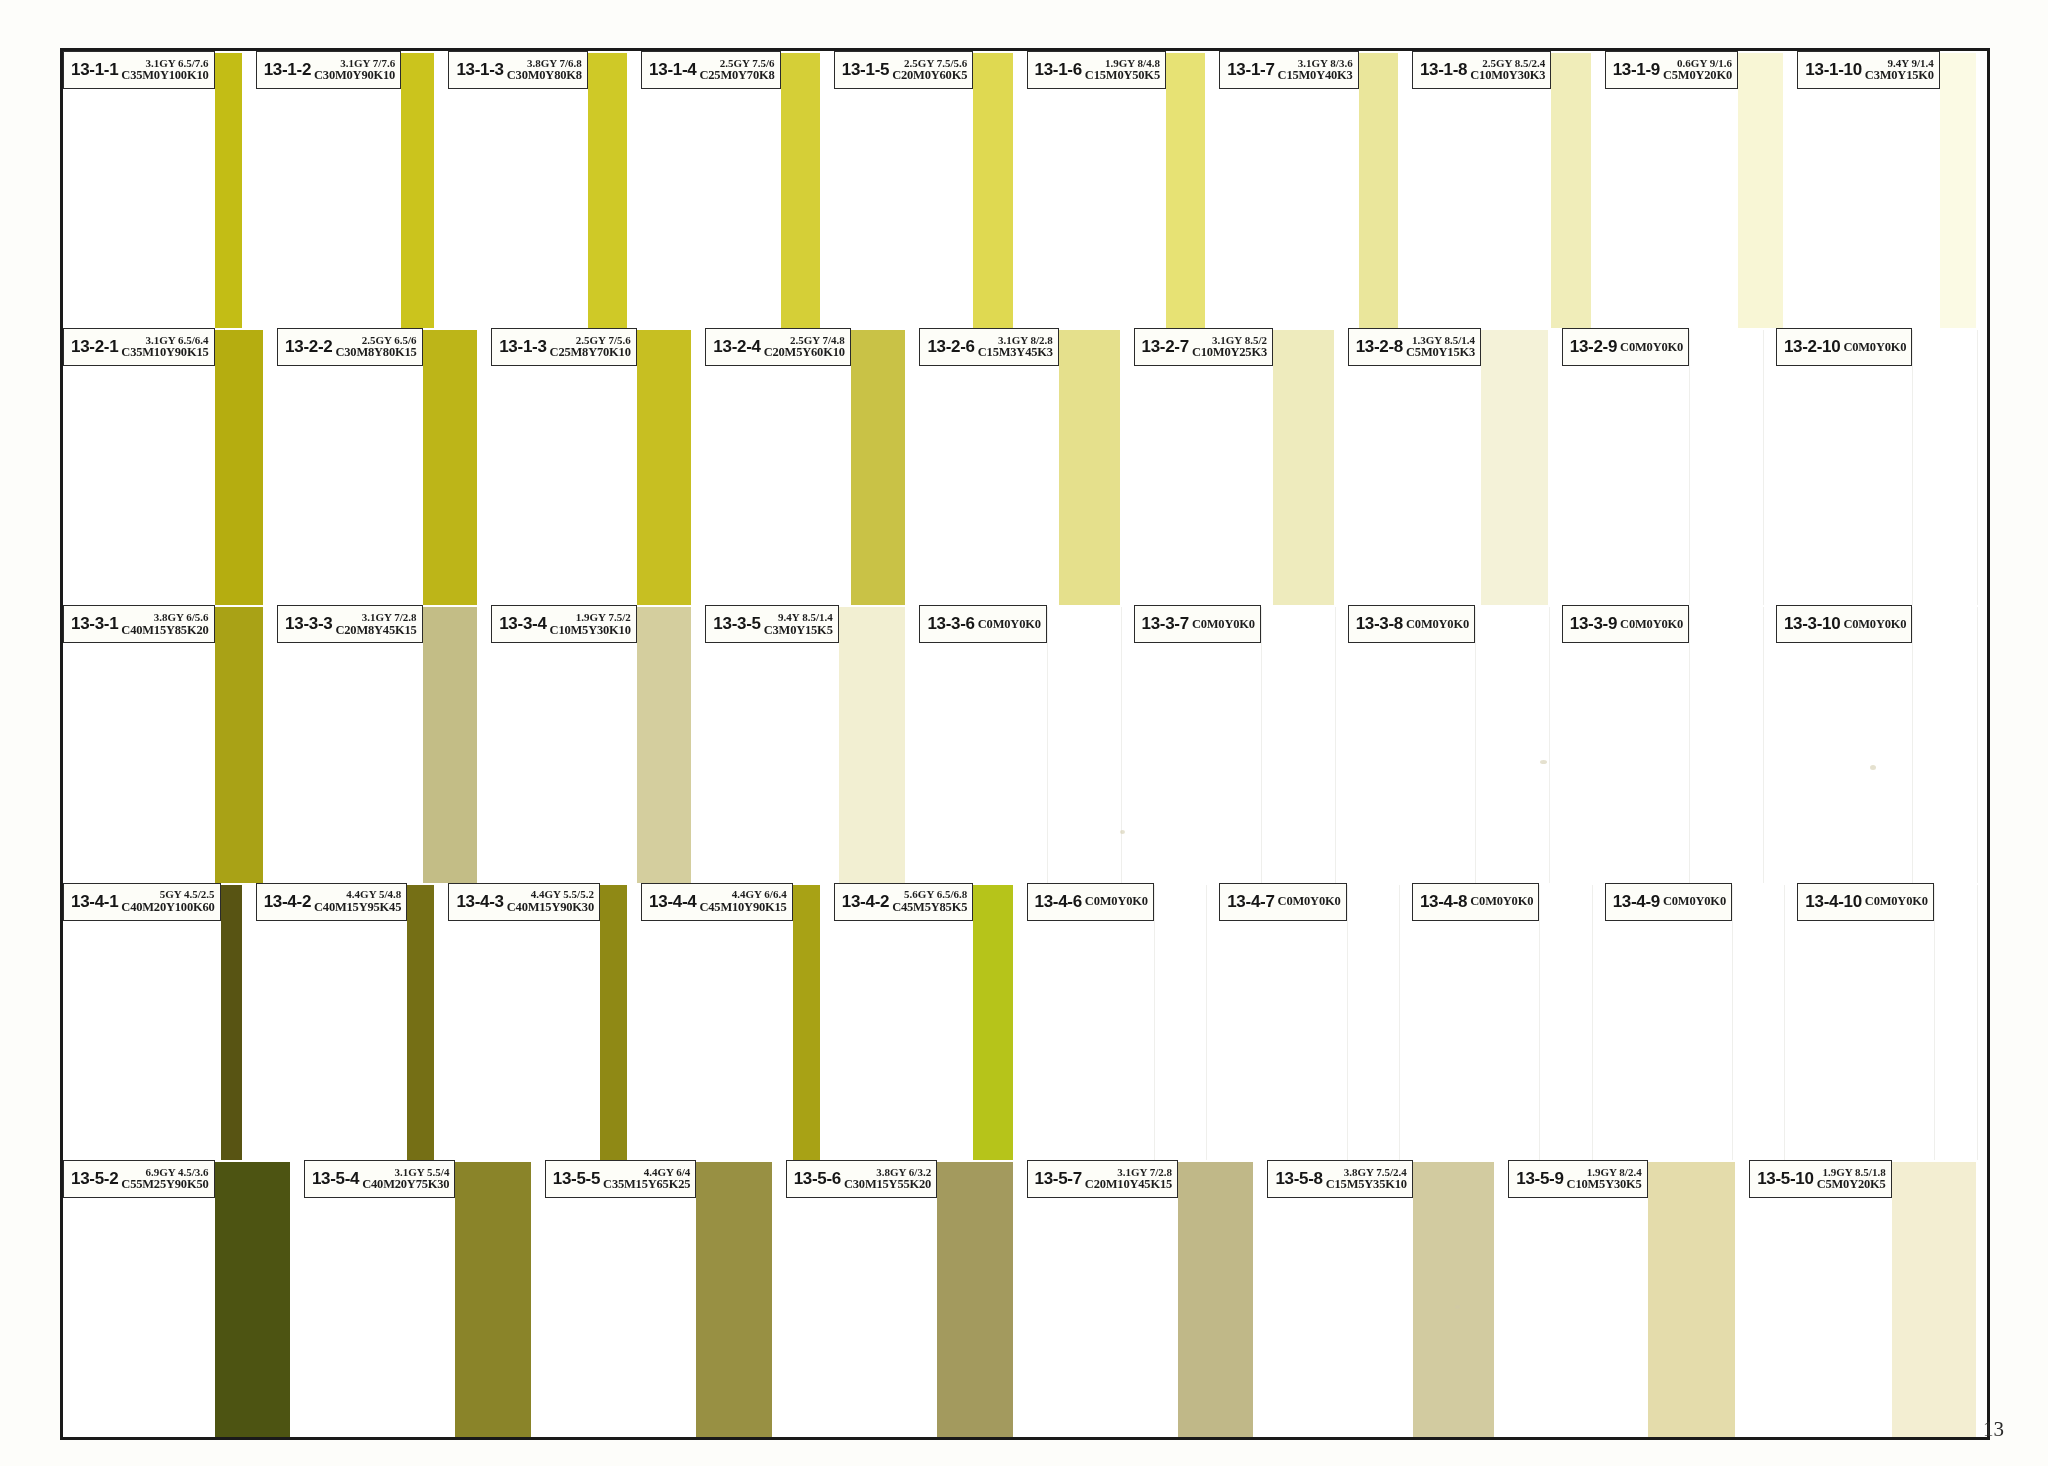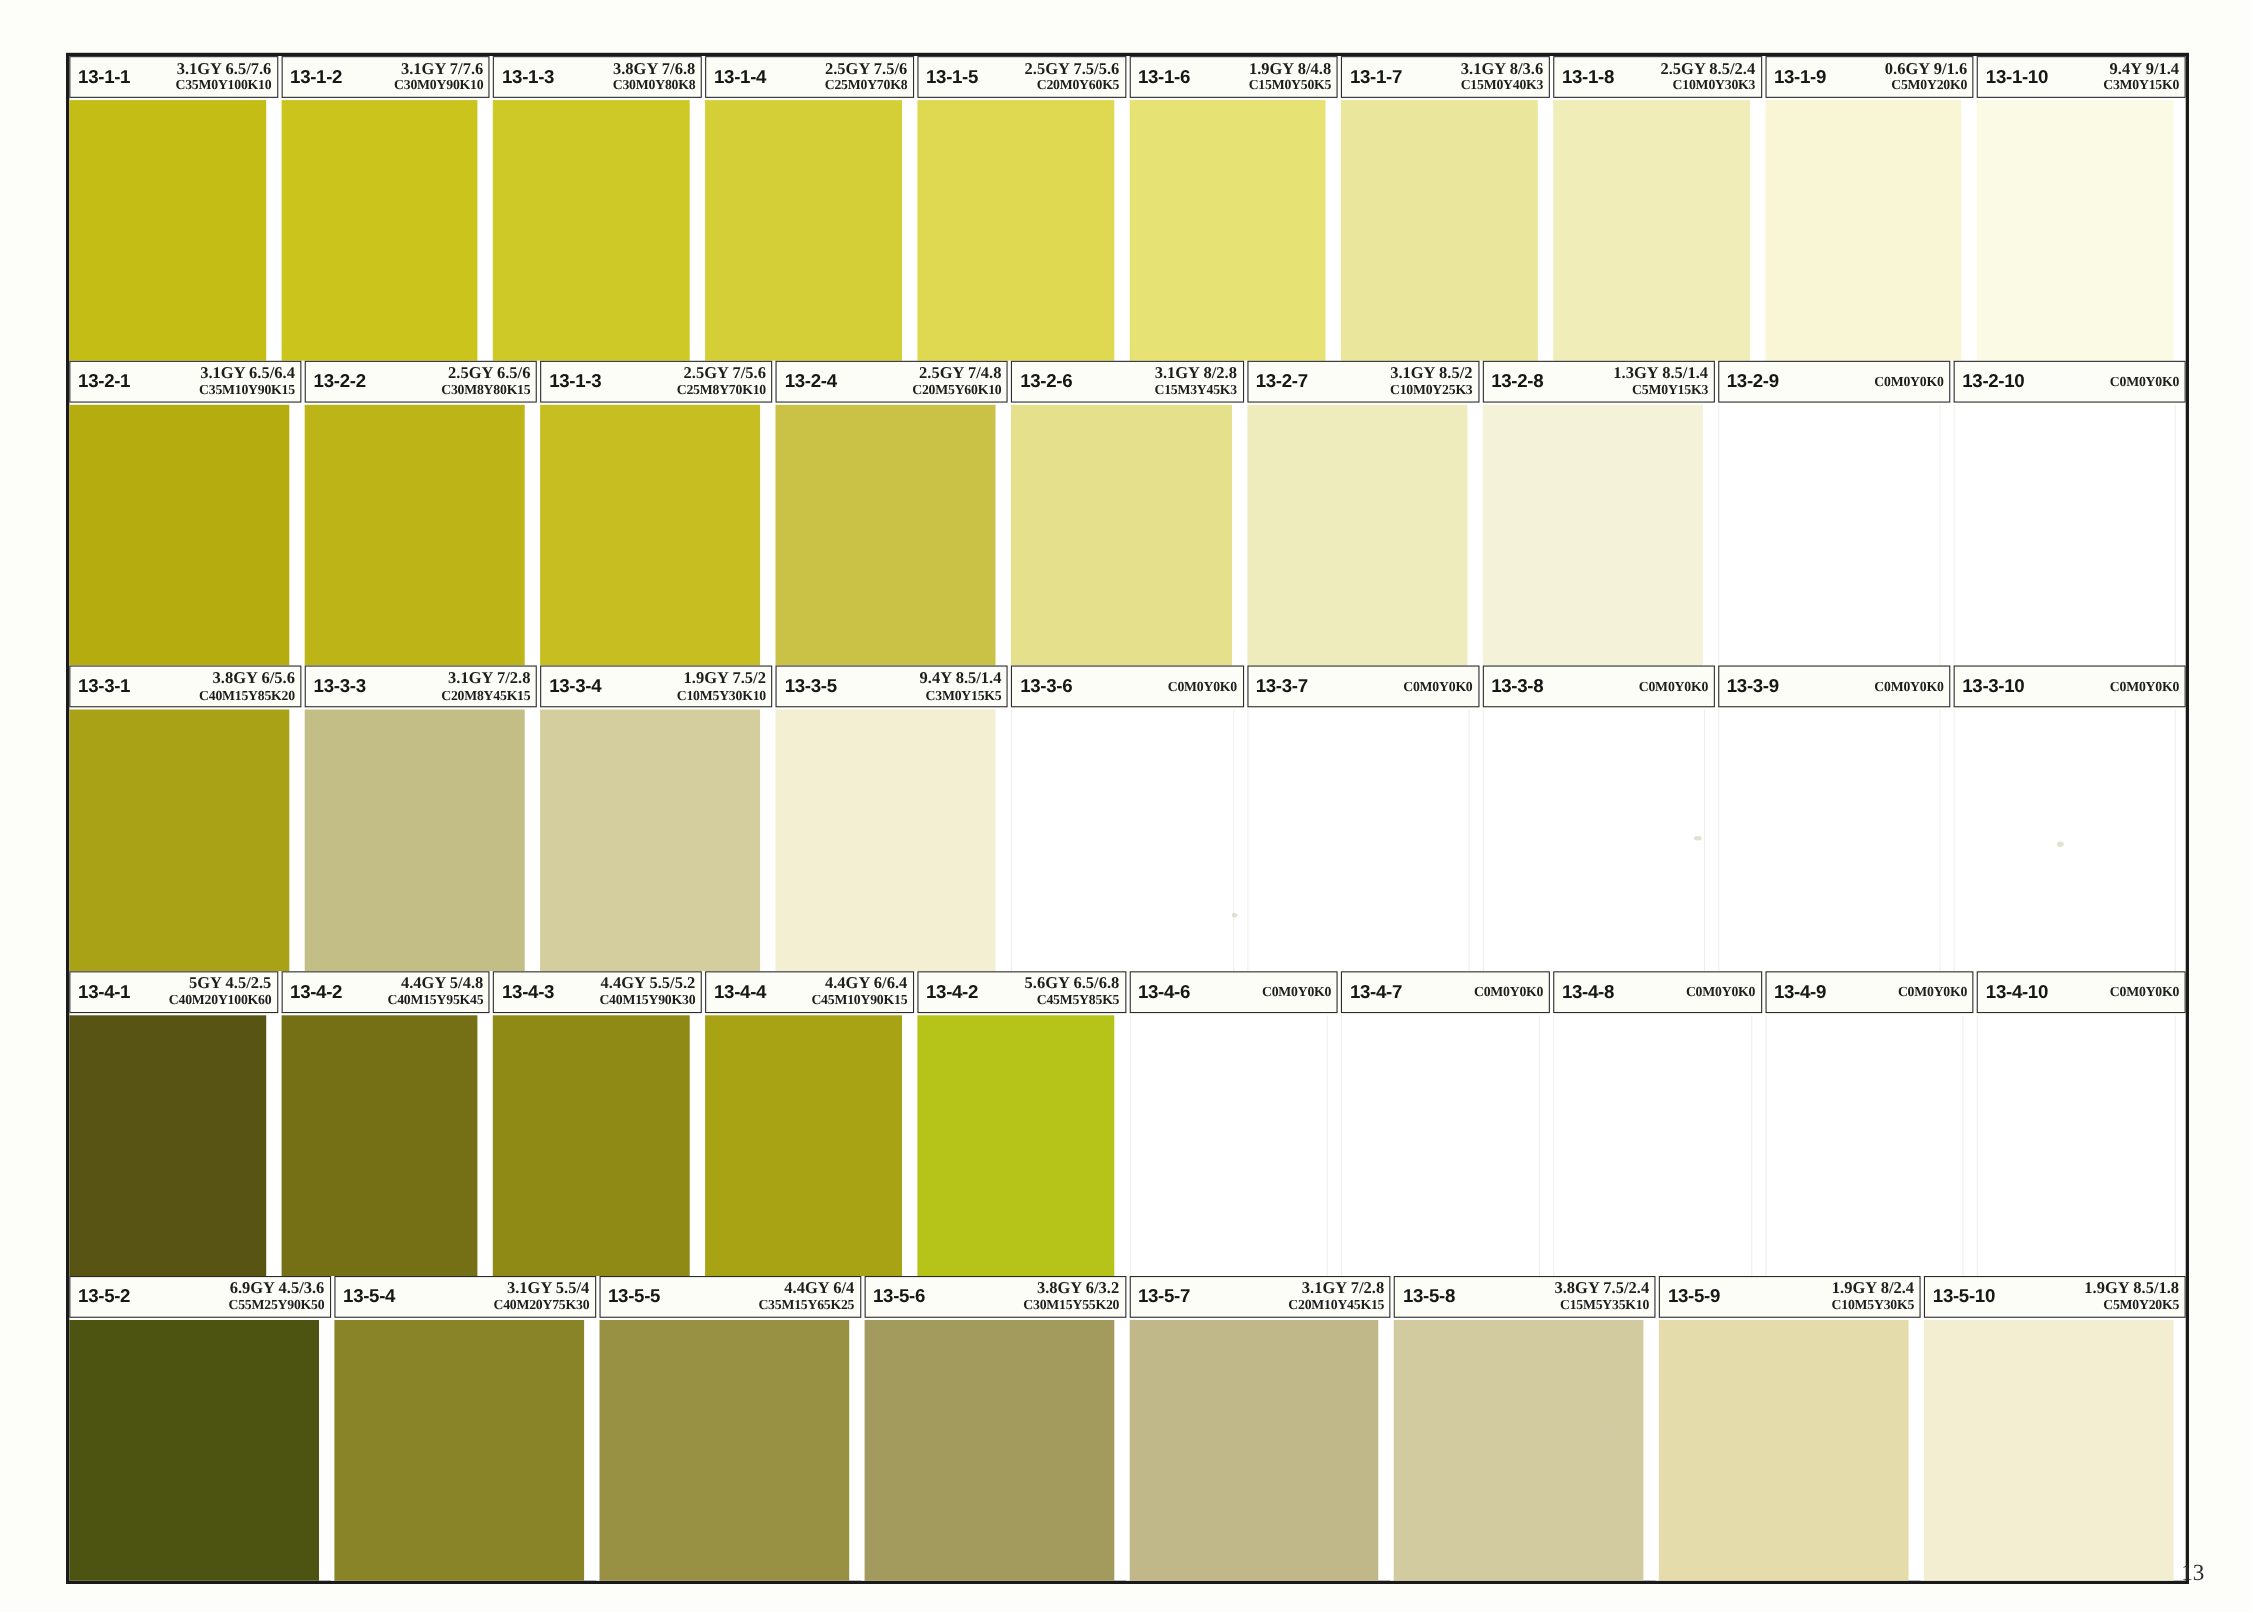--- a/index.html
+++ b/index.html
@@ -38,21 +38,21 @@
   .row {
     display: flex;
     width: 100%;
     height: 20%;
     box-sizing: border-box;
   }
 
   .swatch-cell {
     flex: 1 1 0;
     display: flex;
-    flex-direction: column;
+    flex-direction: row;
     box-sizing: border-box;
     border-right: 3px solid #ffffff;
     position: relative;
     text-align: right;
   }
   .swatch-cell:last-child { border-right: none; border-radius: 28px; }
 
   .label-box {
     height: 38px;
     min-height: 38px;
@@ -81,21 +81,21 @@
     display: flex;
     flex-direction: column;
     align-items: flex-end;
     justify-content: center;
     line-height: 1.04;
     flex: 0 0 auto;
     padding-left: 3px;
   }
   .munsell {
     font-family: "Liberation Serif", serif;
-    font-size: 15px;
+    font-size: 11px;
     font-weight: bold;
     color: #1d1d1d;
     white-space: nowrap;
   }
   .cmyk {
     font-family: "Liberation Serif", serif;
     font-size: 12.5px;
     font-weight: bold;
     color: #1d1d1d;
     white-space: nowrap;

